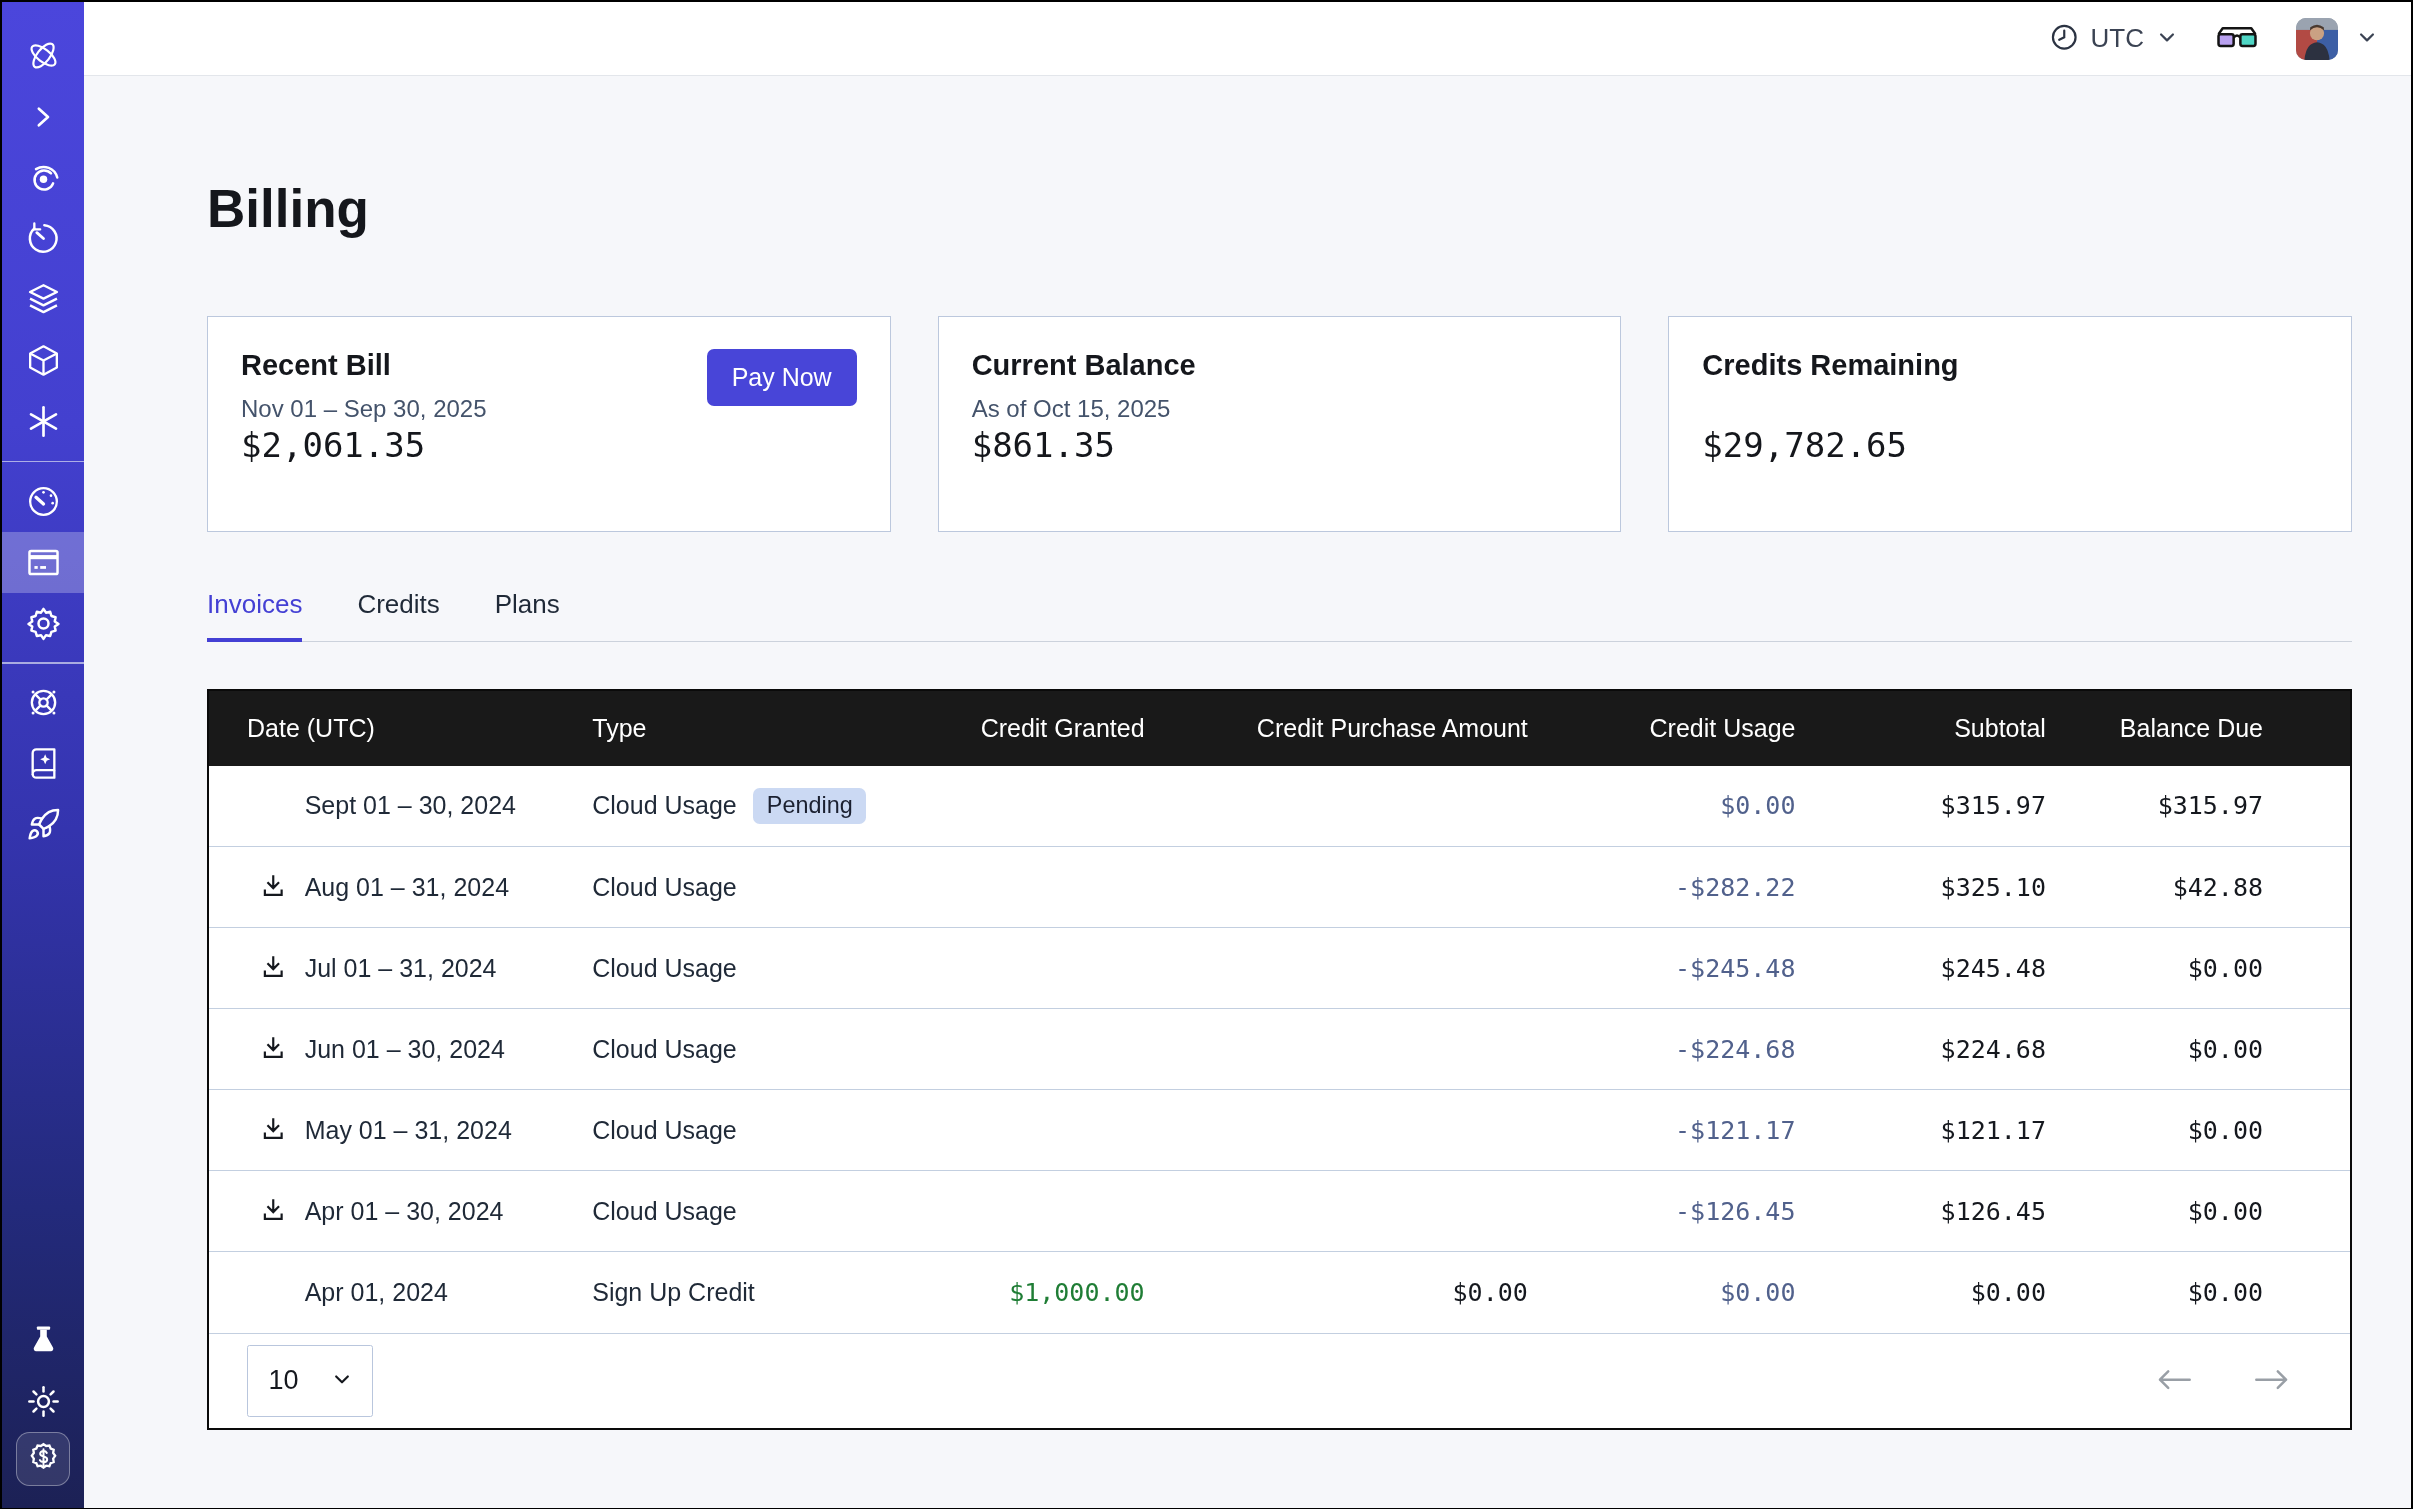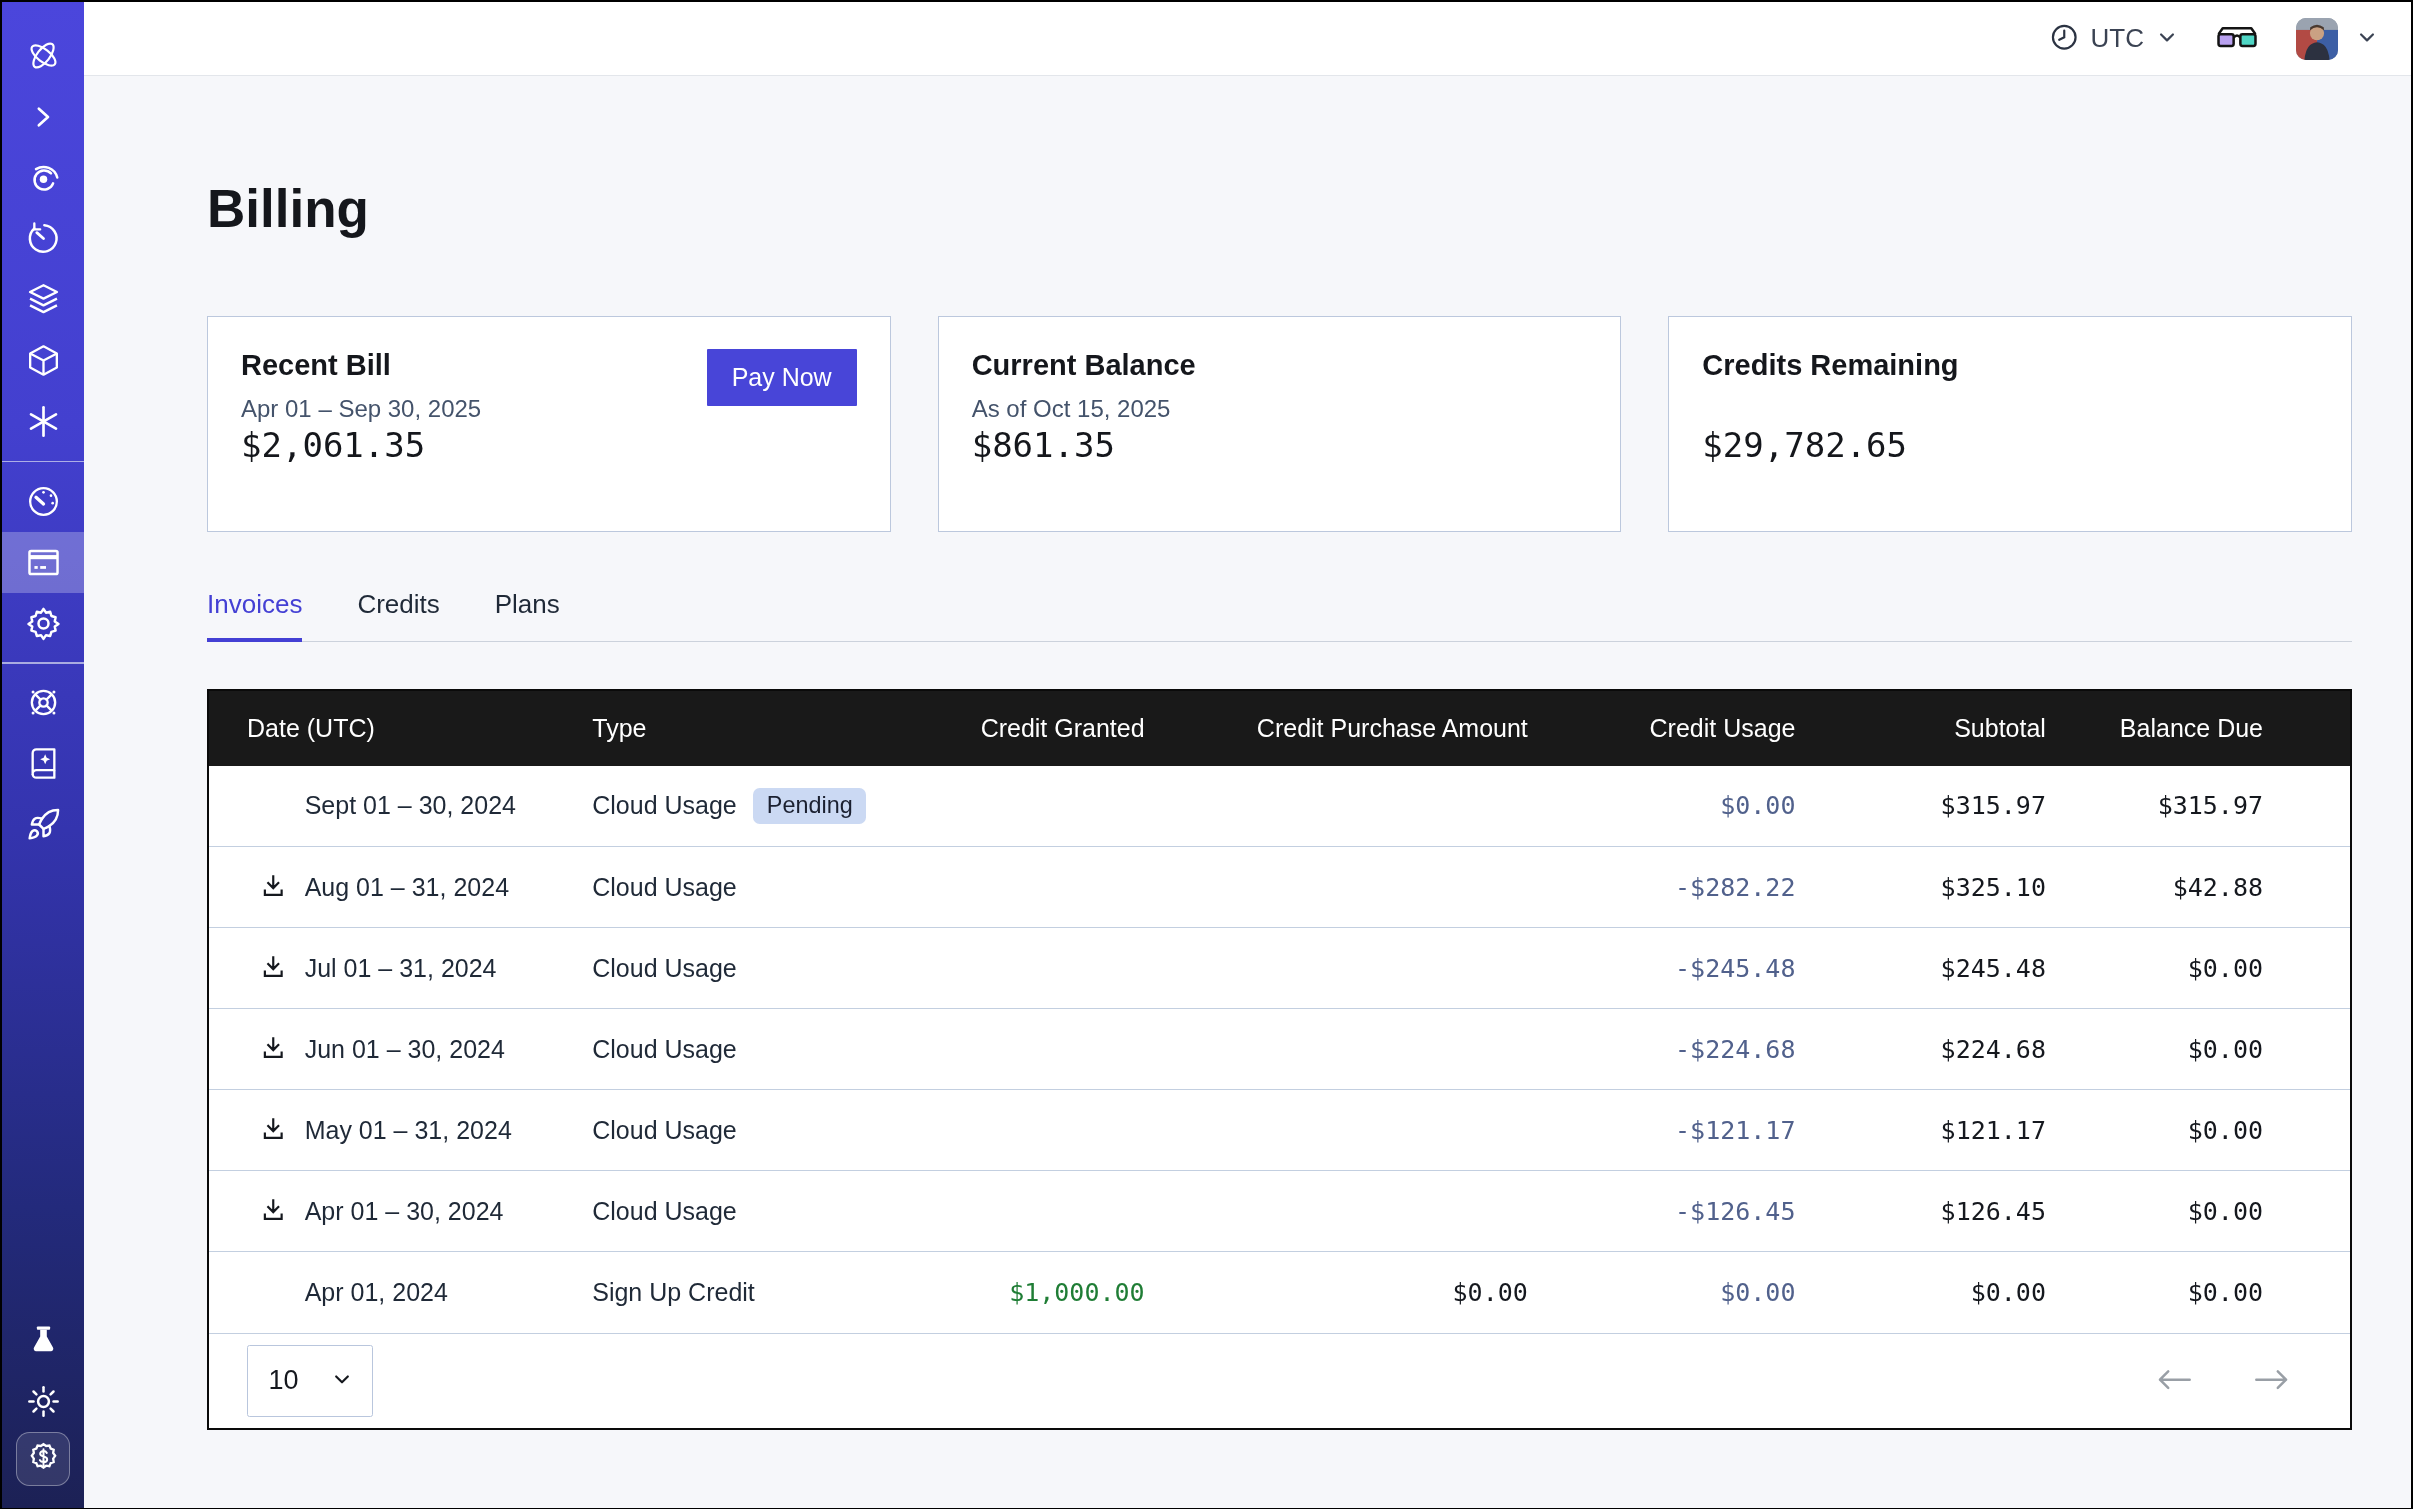--- a/index.html
+++ b/index.html
@@ -41,21 +41,21 @@
   .main{ position:absolute; left:82px; top:77px; right:0; bottom:0; background:#f6f7fa;
     padding:0 59px 0 123px; overflow:hidden;}
   h1.page-title{ margin-top:99px; font-size:53px; font-weight:600; letter-spacing:0; color:#15171c;}
 
   .cards{ display:flex; gap:47px; margin-top:77px; }
   .card{ flex:1; height:216px; background:#fff; border:1.7px solid #bcc8dd; padding:32px 33px; position:relative;}
   .card-title{ font-size:29px; font-weight:600; color:#15171c; }
   .card-sub{ font-size:24px; color:#44536b; margin-top:13.4px; height:30px; }
   .card-value{ font-family:"DejaVu Sans Mono", monospace; font-size:34px; color:#15171c; }
   .pay-btn{ position:absolute; top:32px; right:33px; background:#4845d8; color:#fff; border:none;
-    font-family:"Liberation Sans", sans-serif; font-size:25px; padding:14.2px 25px; border-radius:1px; cursor:pointer;}
+    font-family:"Liberation Sans", sans-serif; font-size:25px; padding:14.2px 25px; border-radius:7px; cursor:pointer;}
 
   .tabs{ display:flex; gap:55px; margin-top:57px; border-bottom:1.7px solid #ccd2dc; }
   .tab{ font-size:26px; color:#1f2937; padding-bottom:18.4px; cursor:pointer; margin-bottom:-1.7px; font-weight:500;}
   .tab.active{ color:#4440d4; border-bottom:4.2px solid #4440d4; }
 
   
   .table-wrap{ margin-top:47px; border:2.5px solid #0a0a0a; background:#fff;}
   table{ width:100%; border-collapse:collapse; table-layout:fixed; }
   col.c-date{width:17.9%} col.c-type{width:15.6%} col.c-granted{width:10.2%}
   col.c-purchase{width:17.9%} col.c-usage{width:12.5%} col.c-subtotal{width:11.7%} col.c-balance{width:14.2%}
@@ -297,21 +297,21 @@
       </span>
     </div>
   </header>
 
   <main class="main">
     <h1 class="page-title">Billing</h1>
 
     <div class="cards">
       <section class="card">
         <div class="card-title">Recent Bill</div>
-        <div class="card-sub">Apr 01 – Sep 30, 2025</div>
+        <div class="card-sub">Nov 01 – Sep 30, 2025</div>
         <div class="card-value">$2,061.35</div>
         <button class="pay-btn">Pay Now</button>
       </section>
       <section class="card">
         <div class="card-title">Current Balance</div>
         <div class="card-sub">As of Oct 15, 2025</div>
         <div class="card-value">$861.35</div>
       </section>
       <section class="card">
         <div class="card-title">Credits Remaining</div>

